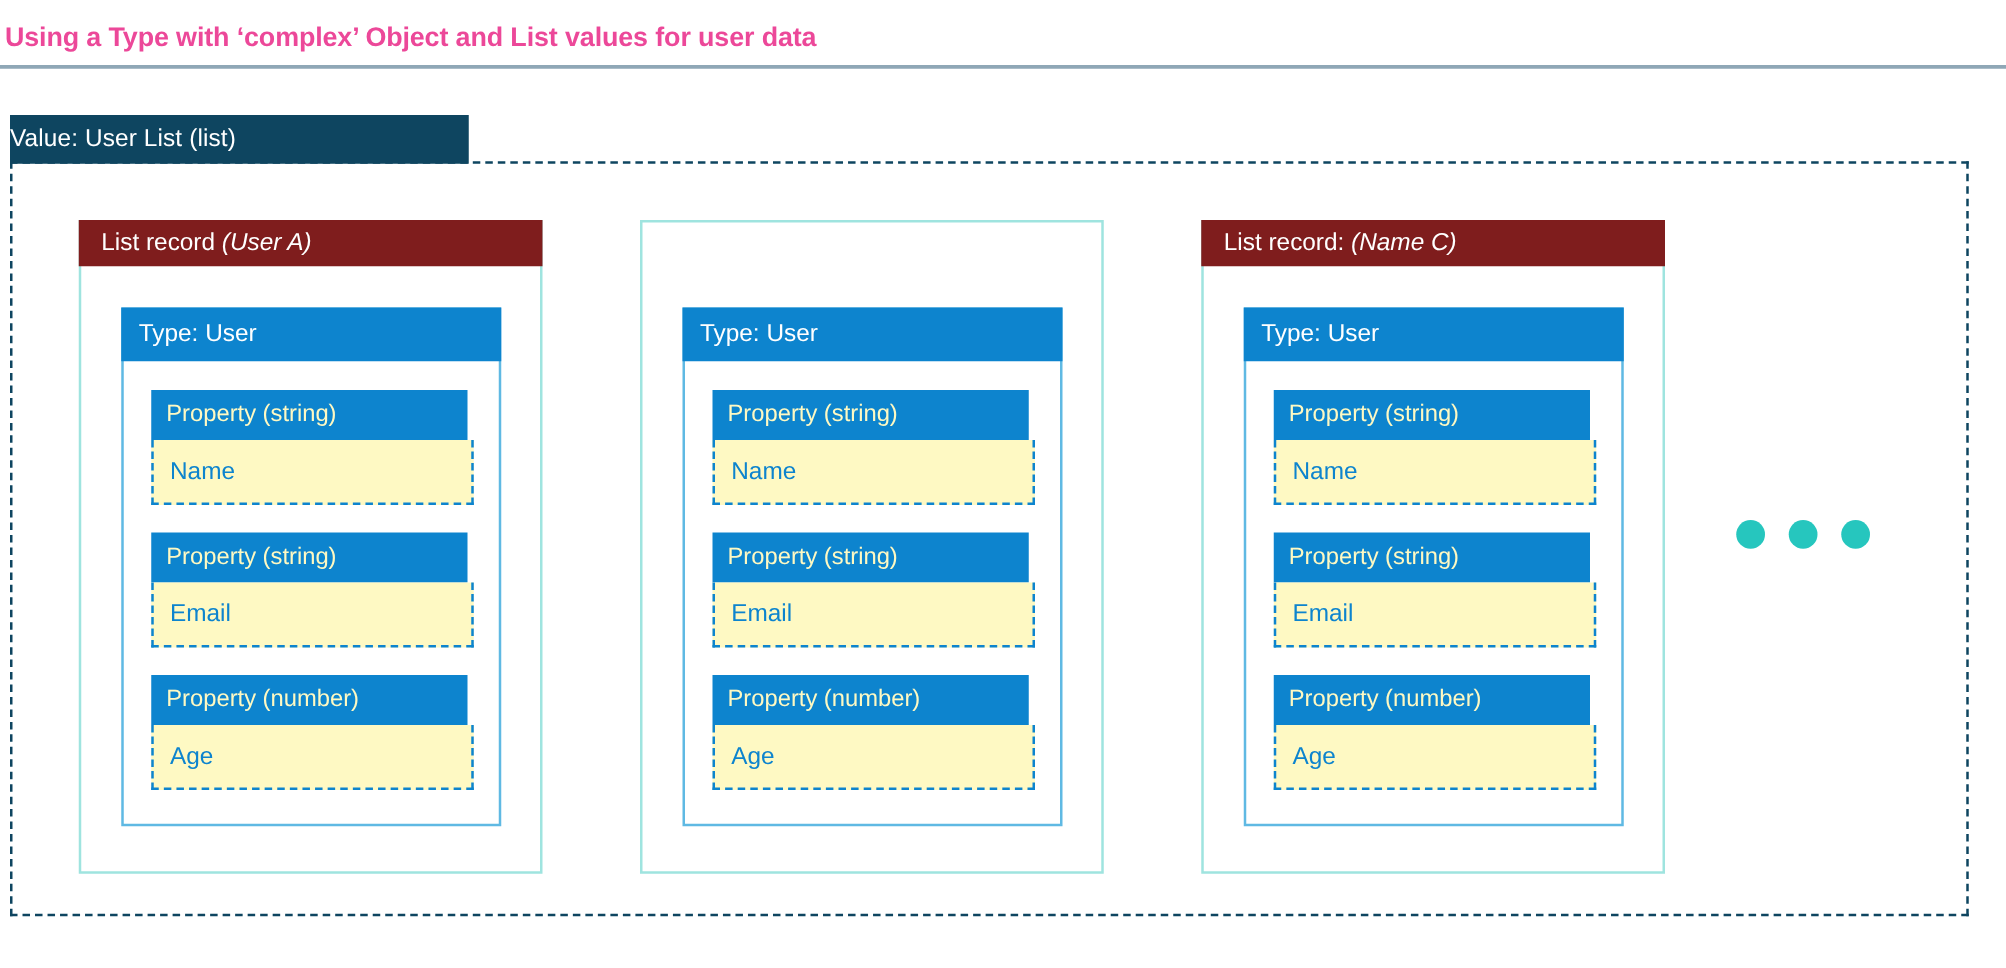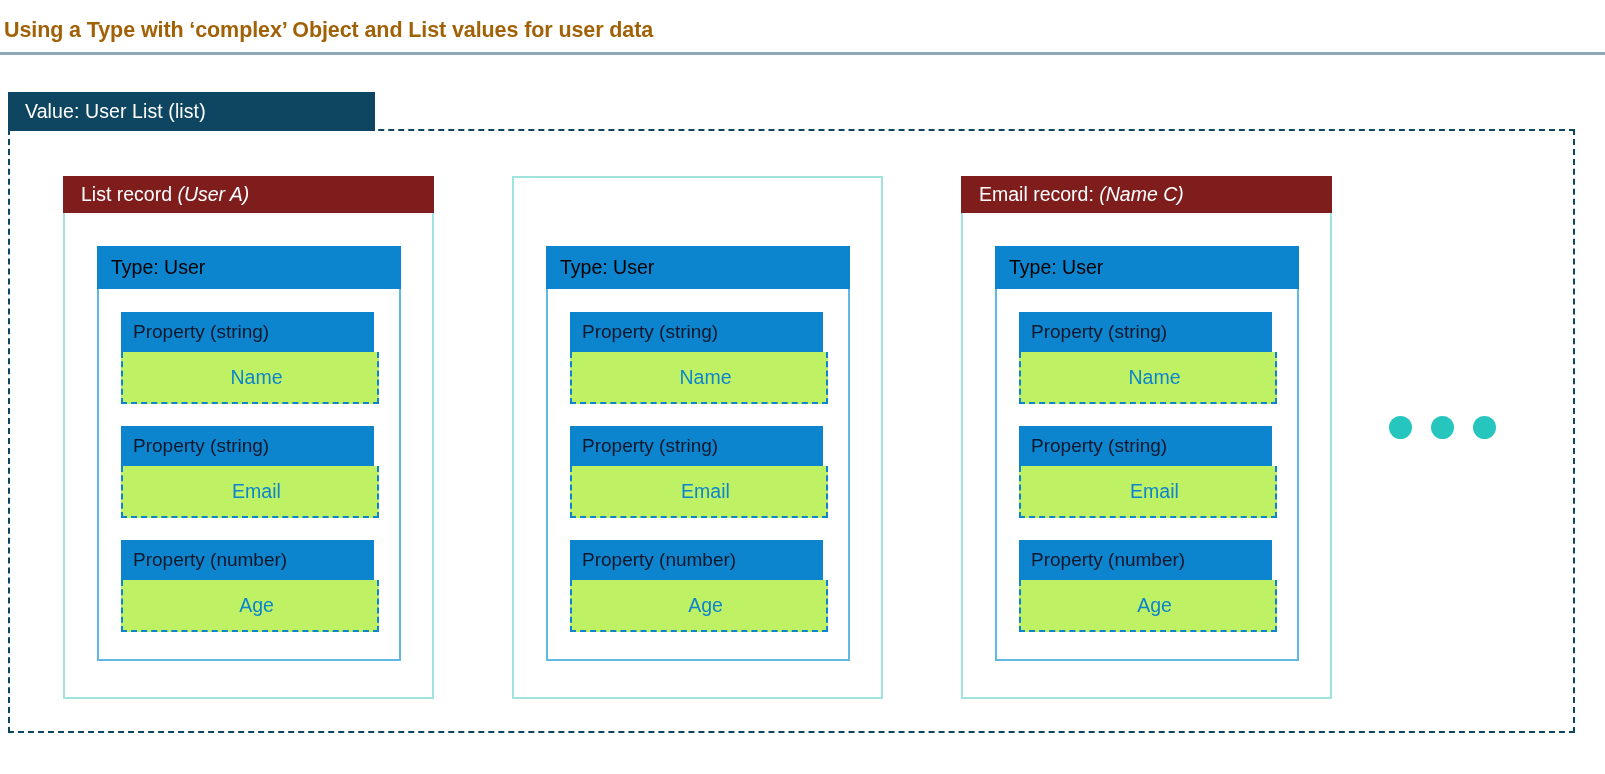--- a/index.html
+++ b/index.html
@@ -16,21 +16,21 @@
     -webkit-font-smoothing: antialiased;
   }
 
   
   .page-title {
     position: absolute;
     left: 4px;
     top: 18px;
     font-size: 21.5px;
     font-weight: 700;
-    color: #a16207;
+    color: #ec4899;
     letter-spacing: -0.1px;
     white-space: nowrap;
   }
   .page-title .strong {
     font-weight: 900;
   }
   .title-rule {
     position: absolute;
     left: 0px;
     top: 52px;
@@ -43,21 +43,20 @@
   .value-banner {
     position: absolute;
     left: 8px;
     top: 92px;
     width: 367px;
     height: 39px;
     background: #0E4560;
     box-sizing: border-box;
     display: flex;
     align-items: center;
-    padding-left: 17px;
     z-index: 5;
   }
   .value-banner-label {
     color: #ffffff;
     font-size: 19.5px;
     font-weight: 400;
     letter-spacing: 0.1px;
     white-space: nowrap;
   }
 
@@ -126,21 +125,21 @@
     top: -2px;
     width: 304px;
     height: 43px;
     background: #0D84CE;
     box-sizing: border-box;
     display: flex;
     align-items: center;
     padding-left: 14px;
   }
   .type-box-header-label {
-    color: #000000;
+    color: #ffffff;
     font-size: 19.5px;
     font-weight: 400;
     white-space: nowrap;
   }
 
   
   .prop-list {
     position: absolute;
     left: 22px;
     top: 64px;
@@ -153,38 +152,37 @@
   .prop-header {
     width: 253px;
     height: 40px;
     background: #0D84CE;
     box-sizing: border-box;
     display: flex;
     align-items: center;
     padding-left: 12px;
   }
   .prop-header-label {
-    color: #0f172a;
+    color: #fef9c3;
     font-size: 19px;
     font-weight: 400;
     white-space: nowrap;
   }
   .prop-value {
     width: 258px;
     height: 52px;
     box-sizing: border-box;
     border-left: 2px dashed #0D84CE;
     border-right: 2px dashed #0D84CE;
     border-bottom: 2px dashed #0D84CE;
     border-top: none;
     display: flex;
     align-items: center;
     padding-left: 13px;
-    background: #bef264;
-    justify-content: center;
+    background: #fef9c3;
   }
   .prop-value-label {
     color: #0D84CE;
     font-size: 19.5px;
     font-weight: 400;
     white-space: nowrap;
   }
 
   
   .ellipsis-group {
@@ -286,21 +284,21 @@
         <div class="prop-value">
           <span class="prop-value-label">Age</span>
         </div>
       </div>
     </div>
   </div>
 </div>
 
 <div class="record-card pos-2">
   <div class="record-card-header">
-    <span class="record-card-header-label"><span>Email record: </span><span class="ital">(Name C)</span></span>
+    <span class="record-card-header-label"><span>List record: </span><span class="ital">(Name C)</span></span>
   </div>
   <div class="type-box">
     <div class="type-box-header">
       <span class="type-box-header-label">Type: User</span>
     </div>
     <div class="prop-list">
       <div class="prop-block">
         <div class="prop-header">
           <span class="prop-header-label">Property (string)</span>
         </div>

